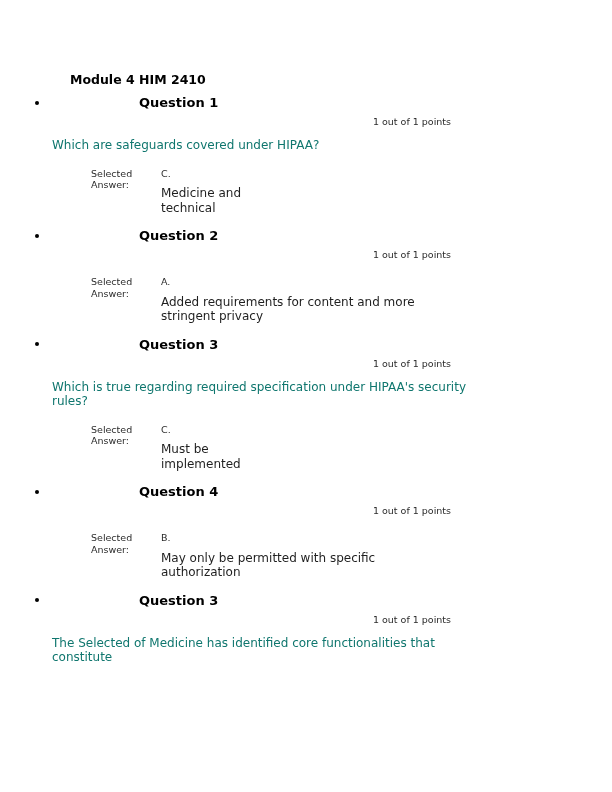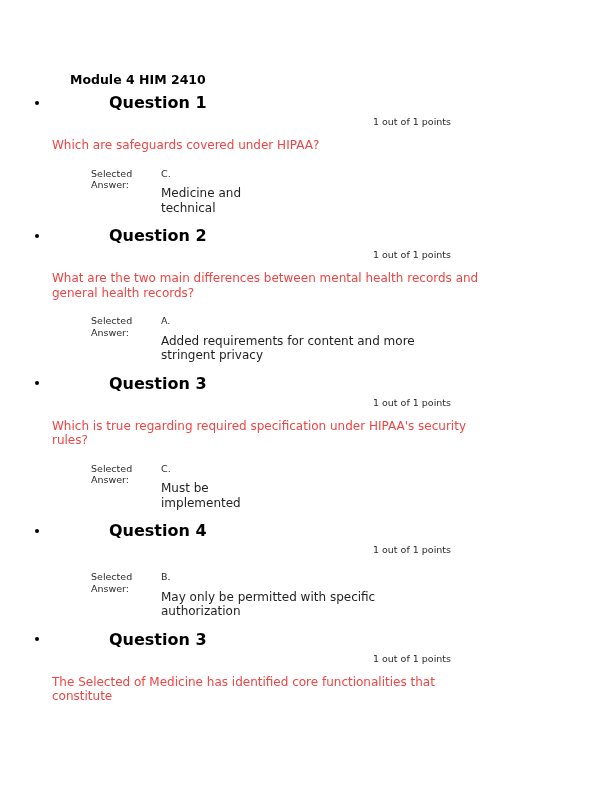--- a/index.html
+++ b/index.html
@@ -29,42 +29,42 @@
     height: 15px;
   }
   .bullet {
     width: 4px;
     height: 4px;
     border-radius: 50%;
     background: #000000;
     flex: 0 0 auto;
   }
   .q-head-label {
-    margin-left: 70px;
-    font-size: 16px;
+    margin-left: 100px;
+    font-size: 13px;
     line-height: 15px;
     font-weight: bold;
     color: #000000;
   }
   .points {
     margin-top: 6px;
     margin-right: 49px;
     text-align: right;
     font-size: 9.5px;
     line-height: 12px;
     color: #2b2b2b;
     padding-left: 48px;
   }
   .q-text {
     margin-top: 10px;
     margin-left: 52px;
     width: 442px;
     font-size: 12px;
     line-height: 14.5px;
-    color: #ef4444;
+    color: #0f766e;
   }
   .selected {
     margin-top: 15px;
     margin-left: 91px;
     display: flex;
     align-items: flex-start;
   }
   .sel-label {
     width: 52px;
     flex: 0 0 auto;
@@ -109,21 +109,20 @@
       </div>
     </div>
   </div>
 
   <div class="question">
     <div class="q-head">
       <span class="bullet"></span>
       <span class="q-head-label">Question 2</span>
     </div>
     <div class="points">1 out of 1 points</div>
-    <div class="q-text">What are the two main differences between mental health records and general health records?</div>
     <div class="selected">
       <div class="sel-label">Selected Answer:</div>
       <div class="ans-col">
         <div class="ans-letter">A.</div>
         <div class="ans-text">Added requirements for content and more
 stringent privacy</div>
       </div>
     </div>
   </div>
 

